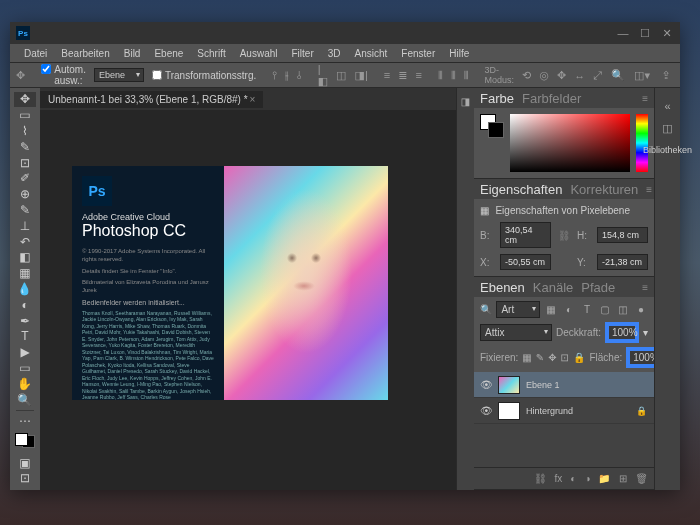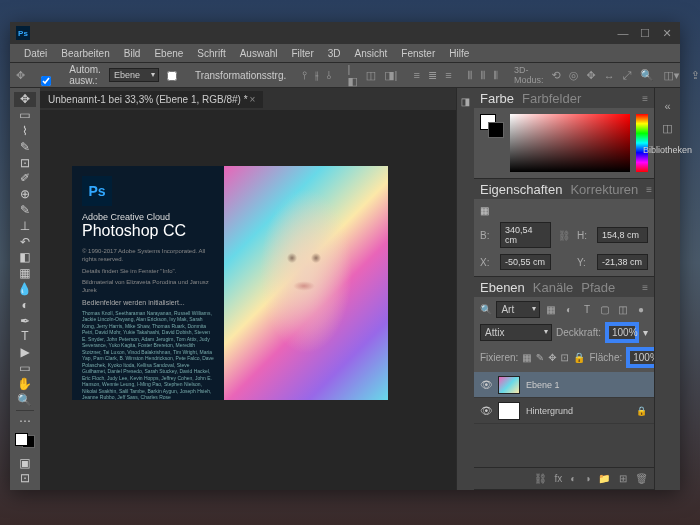--- a/index.html
+++ b/index.html
@@ -8,21 +8,21 @@
 .titlebar{height:22px;background:#323232;display:flex;align-items:center;padding:0 6px;gap:6px}
 .ps-logo{width:14px;height:14px;background:#001e36;color:#31a8ff;display:flex;align-items:center;justify-content:center;font-size:8px;font-weight:bold}
 .win-ctrl{margin-left:auto;display:flex;gap:8px}
 .win-ctrl span{width:14px;text-align:center;cursor:pointer;font-size:11px;color:#999}
 .menubar{height:18px;background:#535353;display:flex;align-items:center;padding:0 8px;gap:2px}
 .menubar span{padding:2px 6px;font-size:10px;cursor:pointer}
 .optbar{height:26px;background:#535353;border-top:1px solid #2a2a2a;border-bottom:1px solid #2a2a2a;display:flex;align-items:center;padding:0 6px;gap:8px}
 .opt-icon{width:16px;height:16px;display:flex;align-items:center;justify-content:center;font-size:11px;color:#999}
 .opt-sel{background:#3a3a3a;border:1px solid #222;padding:1px 14px 1px 4px;font-size:9px;position:relative;min-width:50px}
 .opt-sel:after{content:"▾";position:absolute;right:3px;font-size:8px}
-.opt-chk{display:flex;align-items:flex-end;gap:18px;font-size:9px}
+.opt-chk{display:flex;align-items:flex-start;gap:3px;font-size:9px}
 .opt-chk input{width:10px;height:10px}
 .divider{width:1px;height:16px;background:#2a2a2a}
 .opt-sep{width:6px}
 .body{flex:1;display:flex;min-height:0}
 .toolbar{width:30px;background:#535353;display:flex;flex-direction:column;align-items:center;padding:4px 0;gap:1px}
 .tool{width:22px;height:20px;display:flex;align-items:center;justify-content:center;font-size:12px;cursor:pointer;color:#ccc}
 .tool.sel{background:#3a3a3a}
 .tool-sep{height:1px;width:18px;background:#3a3a3a;margin:2px 0}
 .swatch{width:20px;height:20px;position:relative;margin-top:4px}
 .swatch .fg{position:absolute;width:13px;height:13px;background:#fff;border:1px solid #000;left:0;top:0;z-index:1}
@@ -237,20 +237,21 @@
 
    <div class="panel">
     <div class="ptabs">
      <span class="a">Eigenschaften</span>
      <span>Korrekturen</span>
      <span class="mnu">≡</span>
     </div>
     <div class="pbody">
      <div style="display:flex;align-items:center;gap:6px;font-size:9px;color:#ccc">
       <span>▦</span>
+      <span>Eigenschaften von Pixelebene</span>
      </div>
      <div class="prop-row">
       <span class="lb">B:</span>
       <div class="fld">340,54 cm</div>
       <span class="lnk">⛓</span>
       <span class="lb">H:</span>
       <div class="fld">154,8 cm</div>
      </div>
      <div class="prop-row">
       <span class="lb">X:</span>

